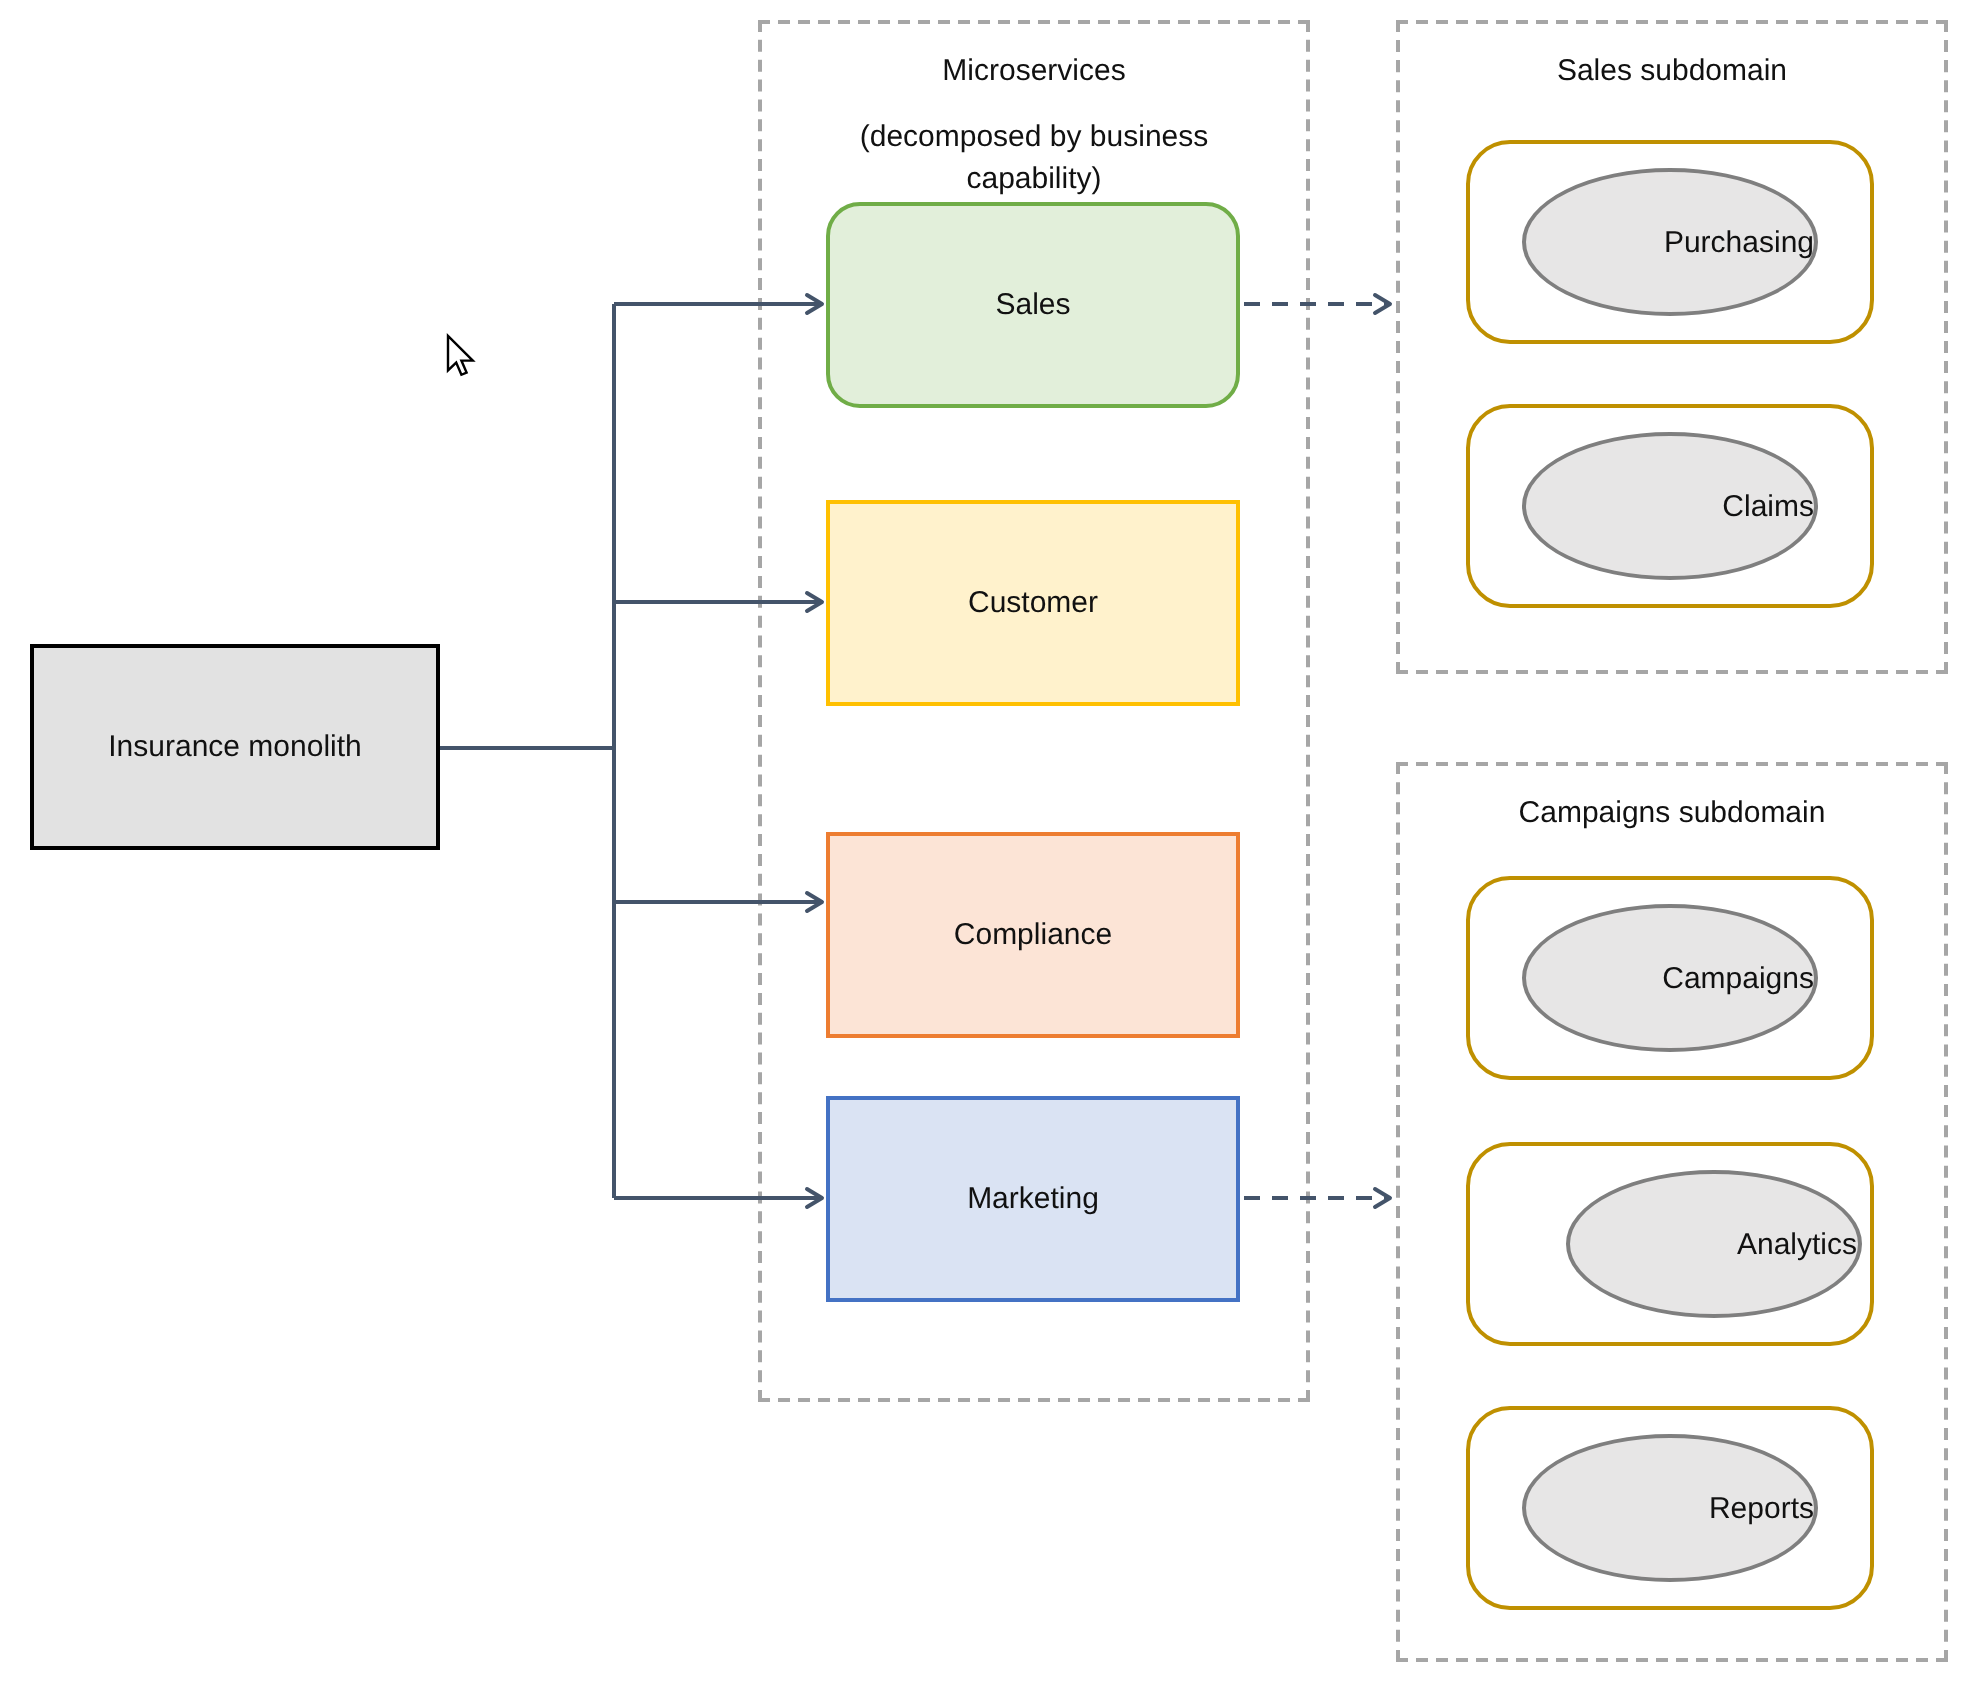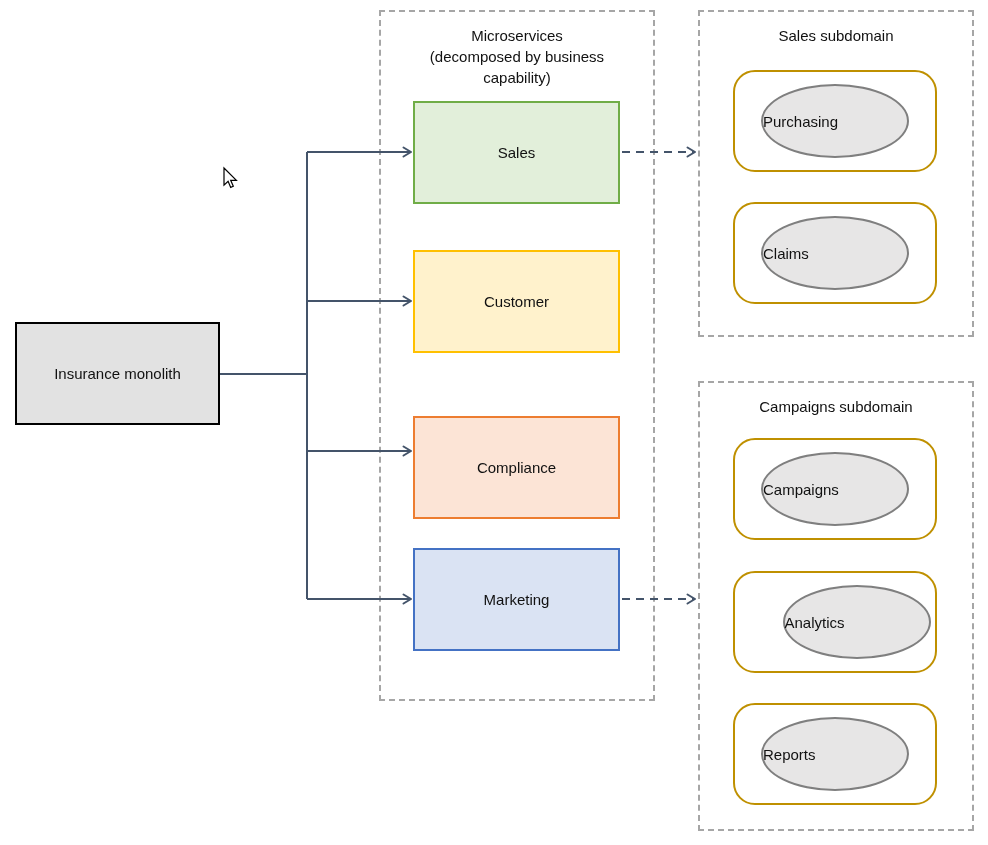--- a/index.html
+++ b/index.html
@@ -28,48 +28,48 @@
   
   .group{
     position:absolute;border:2px dashed var(--container-border);background:transparent;
   }
   .group.ms{left:379px;top:10px;width:276px;height:691px;}
   .group.sales-sub{left:698px;top:10px;width:276px;height:327px;}
   .group.mkt-sub{left:698px;top:381px;width:276px;height:450px;}
   .group-title{
     padding-top:13px;text-align:center;font-size:15px;line-height:21px;
   }
-  .group-title .sub{max-width:195px;margin:0 auto;}
+  .group-title .sub{max-width:195px;margin:12px auto;}
 
   
   .service{
     position:absolute;left:413px;width:207px;height:103px;
     border:2px solid;display:flex;align-items:center;justify-content:center;
     font-size:15px;
   }
-  .service.s0{top:101px;}
+  .service.s0{top:101px;border-radius:17px;}
   .service.s1{top:250px;}
   .service.s2{top:400px;margin-top:16px;}
   .service.s3{top:548px;}
 
   
   .sub-item{
     position:absolute;left:733px;width:204px;height:102px;
     border:2px solid var(--gold);border-radius:22px;background:#ffffff;
     display:flex;align-items:center;justify-content:center;
   }
   .sub-item.i0{top:70px;}
   .sub-item.i1{top:202px;}
   .sub-item.i2{top:438px;}
   .sub-item.i3{top:571px;padding-left:43px;}
   .sub-item.i4{top:703px;}
   .ellipse{
     width:148px;height:74px;border-radius:50%;
     background:var(--ellipse-fill);border:2px solid var(--ellipse-border);
-    display:flex;align-items:center;justify-content:flex-start;
+    display:flex;align-items:center;justify-content:flex-end;
     font-size:15px;
   }
 
   
   svg.overlay{position:absolute;left:0;top:0;pointer-events:none;}
   .conn{stroke:var(--connector);stroke-width:2;fill:none;}
   .conn.dashed{stroke-dasharray:8 6;}
   .arrowhead{stroke:var(--connector);stroke-width:2;fill:none;stroke-linecap:round;stroke-linejoin:round;}
   .cursor-shape{fill:#ffffff;stroke:#000000;stroke-width:1.2;}
 </style>

